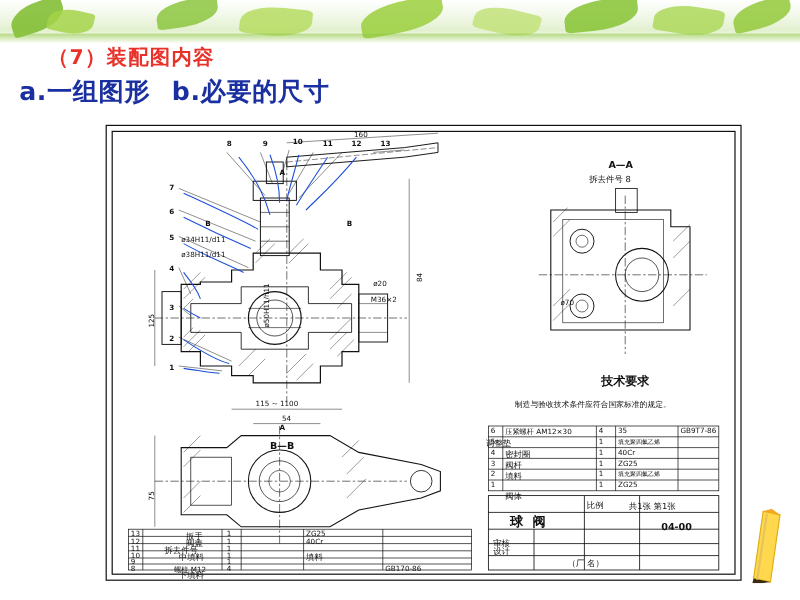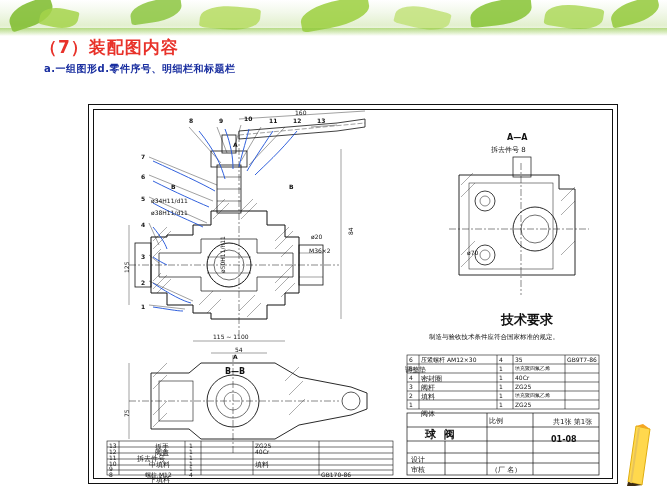--- a/index.html
+++ b/index.html
@@ -32,24 +32,24 @@
   }
 
   
   .title1{
     position:absolute;left:40px;top:36px;
     font-family:"DejaVu Sans", sans-serif;
     font-size:17px;font-weight:bold;color:#e8322a;
     letter-spacing:1px;
   }
   .title2{
-    position:absolute;left:44px;top:62px;width:610px;
-    font-size:10px;font-weight:bold;color:#1a2fa0;
+    position:absolute;left:16px;top:62px;width:610px;
+    font-size:21px;font-weight:bold;color:#1a2fa0;
     letter-spacing:.5px;
-    display:flex;
+    display:flex;gap:18px;
   }
   .title2 span{white-space:nowrap;}
 
   
   .sheet{
     position:absolute;left:88px;top:104px;width:528px;height:378px;
     border:1px solid #111;background:#fff;
   }
   .sheet-inner{
     position:absolute;left:4px;top:4px;right:4px;bottom:4px;
@@ -82,21 +82,21 @@
   <div class="leaf l6"></div>
   <div class="leaf l7"></div>
   <div class="leaf l8"></div>
   <div class="leaf l9"></div>
   <div class="banner-edge"></div>
 </div>
 
 <div class="title1">（7）装配图内容</div>
 <div class="title2">
   <span>a.一组图形</span>
-  <span>d.零件序号、明细栏和标题栏</span>
+  <span>b.必要的尺寸</span>
 </div>
 
 <div class="sheet">
   <div class="sheet-inner"></div>
 
   <svg class="drawing" viewBox="0 0 528 378">
     <g stroke="#111" fill="none" stroke-width="0.7">
 
       <line x1="40" y1="160" x2="250" y2="160" stroke="#111" stroke-width="0.5" stroke-dasharray="7,2,2,2"></line>
 
@@ -302,30 +302,30 @@
 
   <span class="lbl b" style="left:144px;top:36px;">A</span>
   <span class="lbl b" style="left:144px;top:248px;">A</span>
   <span class="lbl b" style="left:82px;top:78px;">B</span>
   <span class="lbl b" style="left:200px;top:78px;">B</span>
 
   <span class="lbl b" style="left:418px;top:28px;font-size:8px;">A—A</span>
   <span class="lbl cn" style="left:402px;top:40px;">拆去件号 8</span>
   <span class="lbl b" style="left:136px;top:262px;font-size:8px;">B—B</span>
 
-  <span class="lbl cn b" style="left:412px;top:206px;font-size:13px;">技术要求</span>
+  <span class="lbl cn b" style="left:412px;top:206px;font-size:10px;">技术要求</span>
   <span class="lbl cn" style="left:340px;top:228px;font-size:6.5px;">制造与验收技术条件应符合国家标准的规定。</span>
 
   <span class="lbl cn b" style="left:336px;top:322px;font-size:11px;letter-spacing:2px;">球  阀</span>
-  <span class="lbl b" style="left:462px;top:330px;font-size:8px;">01-08</span>
-  <span class="lbl cn" style="left:464px;top:312px;">共1张  第1张</span>
+  <span class="lbl b" style="left:462px;top:330px;font-size:8px;">04-00</span>
+  <span class="lbl cn" style="left:435px;top:312px;">共1张  第1张</span>
   <span class="lbl cn" style="left:400px;top:311px;">比例</span>
   <span class="lbl cn" style="left:322px;top:350px;">设计</span>
-  <span class="lbl cn" style="left:322px;top:360px;">审核</span>
-  <span class="lbl cn" style="left:402px;top:360px;">（厂          名）</span>
+  <span class="lbl cn" style="left:322px;top:343px;">审核</span>
+  <span class="lbl cn" style="left:384px;top:360px;">（厂          名）</span>
 
   <span class="lbl" style="left:320px;top:251px;">6</span>
   <span class="lbl" style="left:332px;top:251px;">压紧螺杆 AM12×30</span>
   <span class="lbl" style="left:410px;top:251px;">4</span>
   <span class="lbl" style="left:426px;top:251px;">35</span>
   <span class="lbl" style="left:478px;top:251px;">GB9T7-86</span>
 
   <span class="lbl" style="left:320px;top:260px;">5</span>
   <span class="lbl cn" style="left:316px;top:260px;">调整垫</span>
   <span class="lbl" style="left:410px;top:260px;">1</span>

